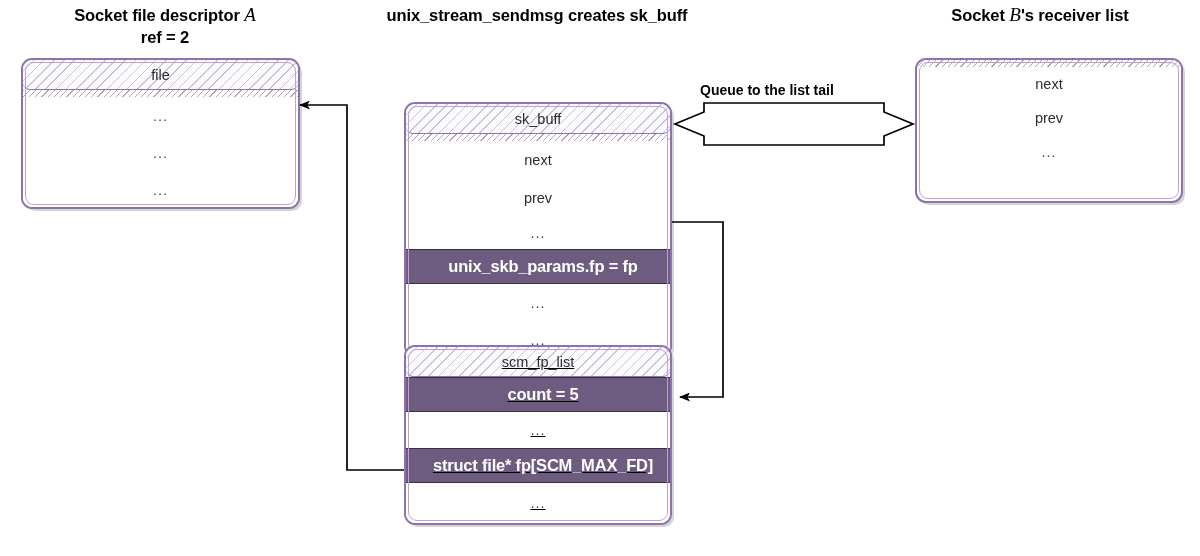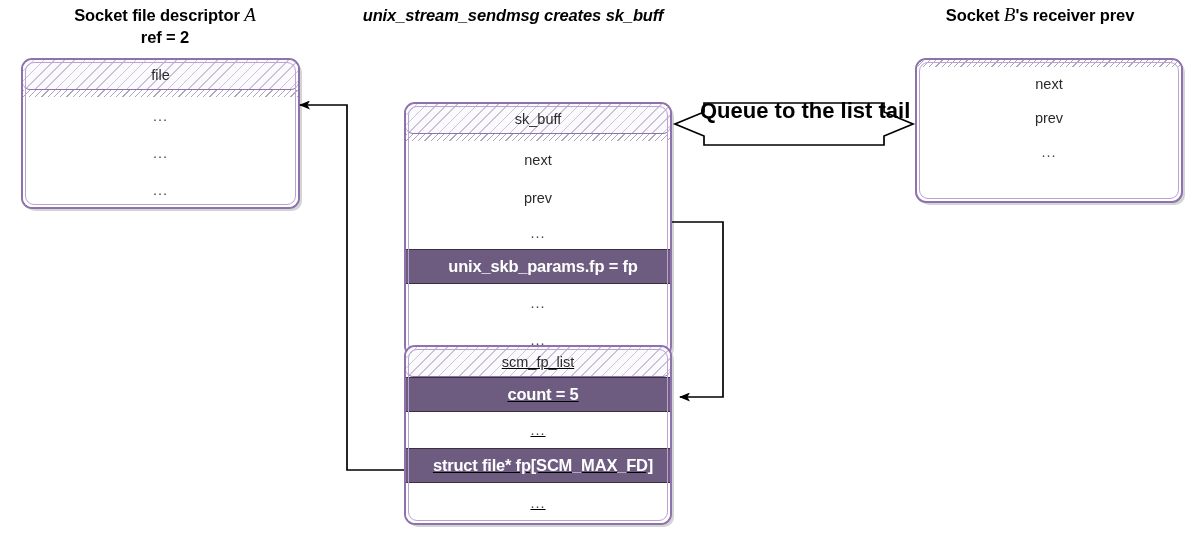--- a/index.html
+++ b/index.html
@@ -34,21 +34,21 @@
     white-space: nowrap;
   }
   .title .mathvar {
     font-family: "Liberation Serif", serif;
     font-style: italic;
     font-weight: normal;
     font-size: 19px;
     letter-spacing: 0;
   }
   .title-a { left: 0px;   top: 4px;  width: 330px; }
-  .title-b { left: 318px; top: 4px;  width: 390px; font-style: italic; }
+  .title-b { left: 342px; top: 4px;  width: 390px; }
   .title-c { left: 880px; top: 4px;  width: 320px; }
 
   
   .struct {
     position: absolute;
     box-sizing: border-box;
     border: 2px solid #8d72ad;
     border-radius: 11px;
     background: #ffffff;
     box-shadow: 3px 3px 0 -1px rgba(160,160,160,0.45);
@@ -127,42 +127,41 @@
   .connectors {
     position: absolute;
     left: 0; top: 0;
     width: 1200px; height: 556px;
     pointer-events: none;
   }
 
   .arrow-label {
     position: absolute;
     font-weight: bold;
-    font-size: 22px;
+    font-size: 14px;
     color: #000;
     white-space: nowrap;
     left: 700px;
     top: 82px;
-    margin-top: 16px;
   }
 </style>
 </head>
 <body>
 
 <div class="diagram">
 
   <div class="title title-a">
     <span><span>Socket file descriptor </span><span class="mathvar">A</span></span><br>
     <span>ref = 2</span>
   </div>
 
   <div class="title title-b">unix_stream_sendmsg creates sk_buff</div>
 
   <div class="title title-c">
-    <span>Socket </span><span class="mathvar">B</span><span>'s receiver prev</span>
+    <span>Socket </span><span class="mathvar">B</span><span>'s receiver list</span>
   </div>
 
   <div class="struct" id="box-file">
     <div class="struct-head"><span>file</span></div>
     <div class="hatch-thin"></div>
     <div class="row plain" style="height:37px">
         <span class="dots">...</span>
       </div>
     <div class="row plain" style="height:37px">
         <span class="dots">...</span>

